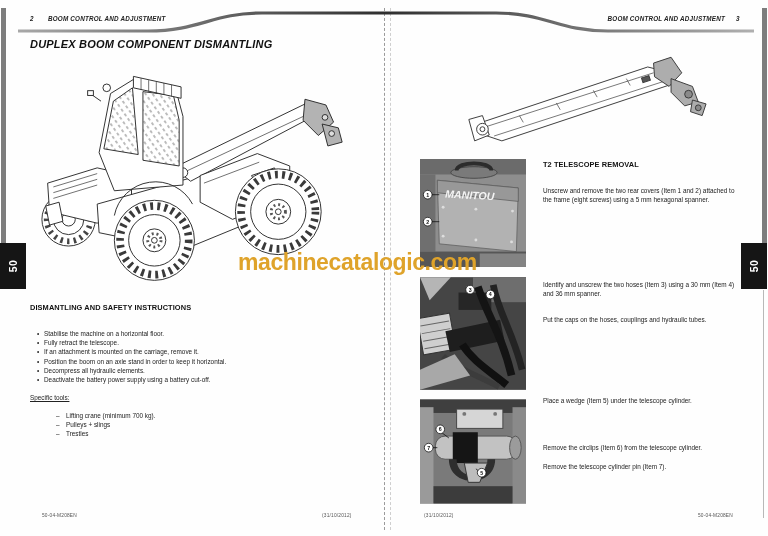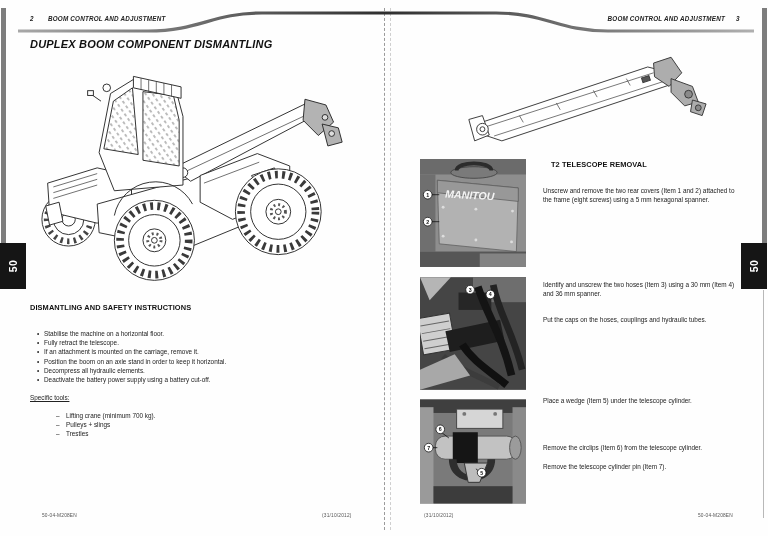--- a/index.html
+++ b/index.html
@@ -273,25 +273,26 @@
     <circle cx="64" cy="76" r="4.5" fill="#fff" stroke="#111" stroke-width="0.8"></circle>
     <text class="callout" x="64" y="78" text-anchor="middle">5</text>
     <line x1="22" y1="34" x2="30" y2="40" stroke="#111" stroke-width="0.8"></line>
     <circle cx="21" cy="31" r="4.5" fill="#fff" stroke="#111" stroke-width="0.8"></circle>
     <text class="callout" x="21" y="33" text-anchor="middle">6</text>
     <line x1="12" y1="50" x2="18" y2="50" stroke="#111" stroke-width="0.8"></line>
     <circle cx="9" cy="50" r="4.5" fill="#fff" stroke="#111" stroke-width="0.8"></circle>
     <text class="callout" x="9" y="52" text-anchor="middle">7</text>
   </svg>
 
-  <div class="abs sec-heading" style="left:543px;top:160px;margin-left:8px;">T2 TELESCOPE REMOVAL</div>
+  <div class="abs sec-heading" style="left:543px;top:160px;">T2 TELESCOPE REMOVAL</div>
   <div class="abs body-text" style="left:543px;top:186px;width:198px;">Unscrew and remove the two rear covers (Item 1 and 2) attached to the frame (eight screws) using a 5 mm hexagonal spanner.</div>
   <div class="abs body-text" style="left:543px;top:280px;width:198px;">Identify and unscrew the two hoses (Item 3) using a 30 mm (Item 4) and 36 mm spanner.</div>
   <div class="abs body-text" style="left:543px;top:315px;width:198px;">Put the caps on the hoses, couplings and hydraulic tubes.</div>
   <div class="abs body-text" style="left:543px;top:396px;width:198px;">Place a wedge (Item 5) under the telescope cylinder.</div>
   <div class="abs body-text" style="left:543px;top:443px;width:198px;">Remove the circlips (Item 6) from the telescope cylinder.</div>
   <div class="abs body-text" style="left:543px;top:462px;width:198px;">Remove the telescope cylinder pin (Item 7).</div>
 
   <div class="abs footer-text" style="left:424px;top:513px;">(31/10/2012)</div>
   <div class="abs footer-text" style="left:698px;top:513px;">50-04-M208EN</div>
 
+  <div class="abs watermark" style="left:238px;top:249px;">machinecatalogic.com</div>
 
 </div>
 
 </body></html>

